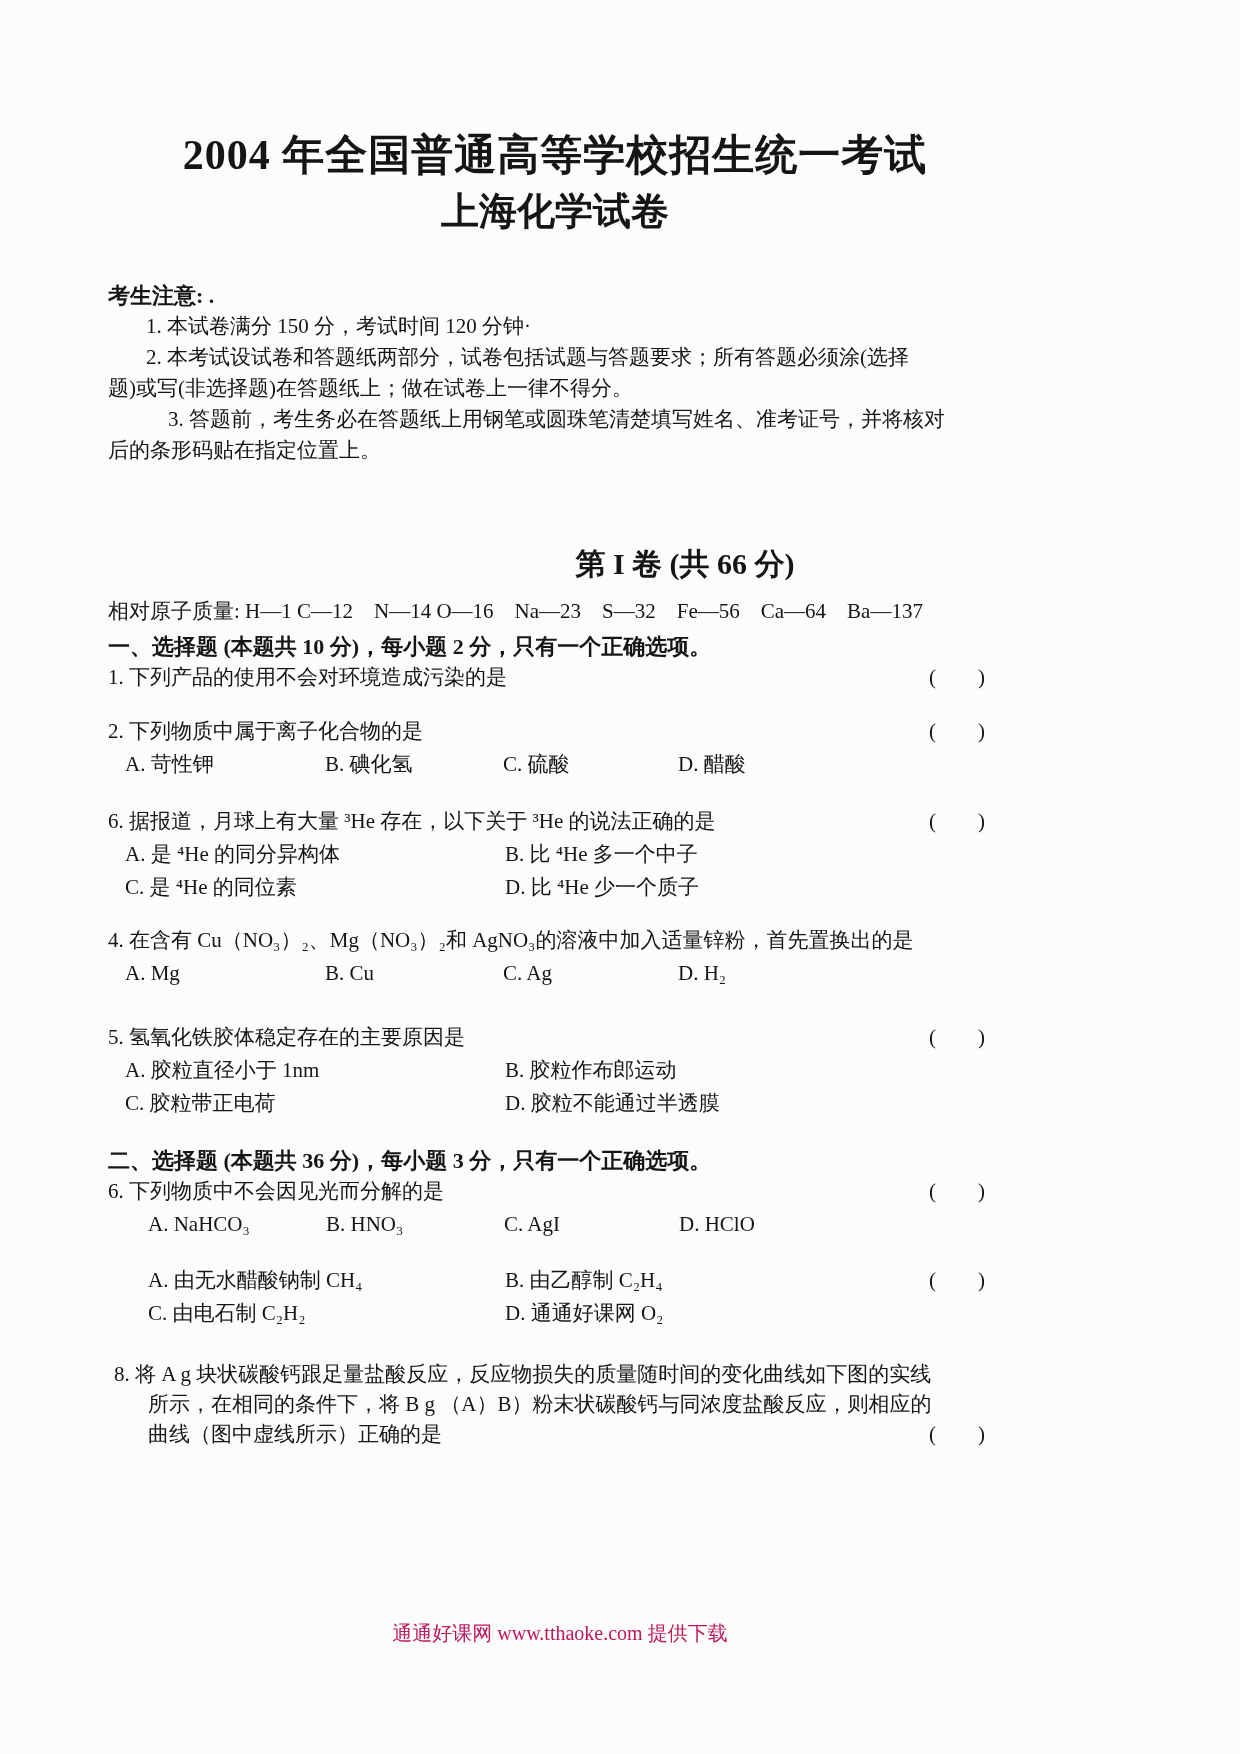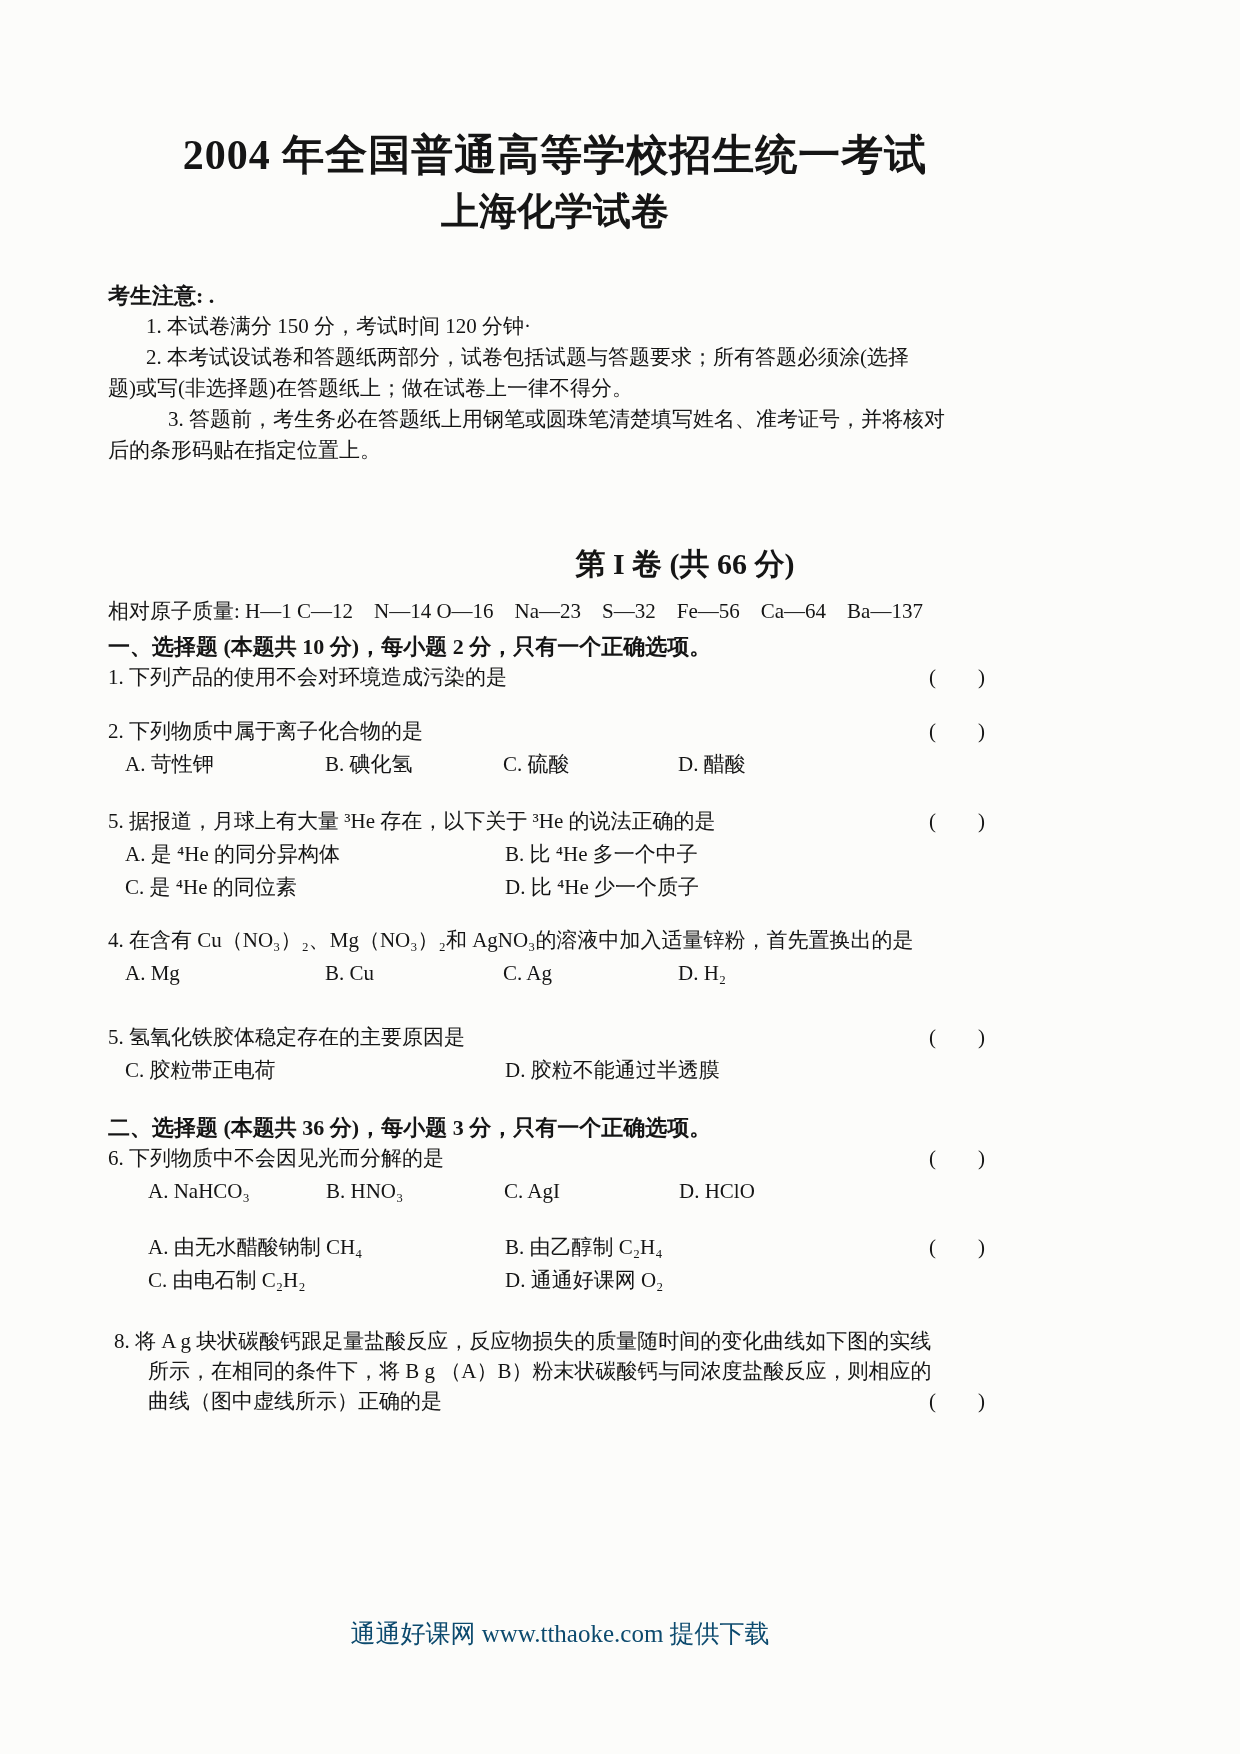--- a/index.html
+++ b/index.html
@@ -26,21 +26,21 @@
   .bracket { position:absolute; right:50px; top:0; white-space:pre; }
   .opts { display:grid; margin-top:2px; }
   .cols4 { grid-template-columns:200px 178px 175px 1fr; padding-left:17px; }
   .cols4b { grid-template-columns:178px 178px 175px 1fr; padding-left:40px; }
   .cols2 { grid-template-columns:380px 1fr; padding-left:17px; }
   .cols2b { grid-template-columns:357px 1fr; padding-left:40px; }
   .q8line { line-height:30px; }
   .q8-first { padding-left:6px; }
   .q8-cont { padding-left:40px; }
   .footer { position:absolute; top:1618px; left:0; width:1120px; text-align:center;
-            font-size:25px; color:#0c4a6e; }
+            font-size:20px; color:#be185d; }
 </style>
 </head>
 <body>
 
 <div class="page">
 
   <div class="titles">
     <div class="title1">2004 年全国普通高等学校招生统一考试</div>
     <div class="title2">上海化学试卷</div>
   </div>
@@ -80,21 +80,21 @@
       <div class="opts cols4">
         <span>A. 苛性钾</span>
         <span>B. 碘化氢</span>
         <span>C. 硫酸</span>
         <span>D. 醋酸</span>
       </div>
     </div>
 
     <div class="question" style="margin-top:26px">
       <div class="q-line">
-        <span>5. 据报道，月球上有大量 ³He 存在，以下关于 ³He 的说法正确的是</span>
+        <span>6. 据报道，月球上有大量 ³He 存在，以下关于 ³He 的说法正确的是</span>
         <span class="bracket">(        )</span>
       </div>
       <div class="opts cols2">
         <span>A. 是 ⁴He 的同分异构体</span>
         <span>B. 比 ⁴He 多一个中子</span>
       </div>
       <div class="opts cols2">
         <span>C. 是 ⁴He 的同位素</span>
         <span>D. 比 ⁴He 少一个质子</span>
       </div>
@@ -109,20 +109,24 @@
         <span>B.  Cu</span>
         <span>C.  Ag</span>
         <span>D.  H₂</span>
       </div>
     </div>
 
     <div class="question" style="margin-top:33px">
       <div class="q-line">
         <span>5. 氢氧化铁胶体稳定存在的主要原因是</span>
         <span class="bracket">(        )</span>
+      </div>
+      <div class="opts cols2">
+        <span>A. 胶粒直径小于 1nm</span>
+        <span>B. 胶粒作布郎运动</span>
       </div>
       <div class="opts cols2">
         <span>C. 胶粒带正电荷</span>
         <span>D. 胶粒不能通过半透膜</span>
       </div>
     </div>
 
     <div class="part-header" style="margin-top:26px">二、选择题 (本题共 36 分)，每小题 3 分，只有一个正确选项。</div>
 
     <div class="question" style="margin-top:0px">

